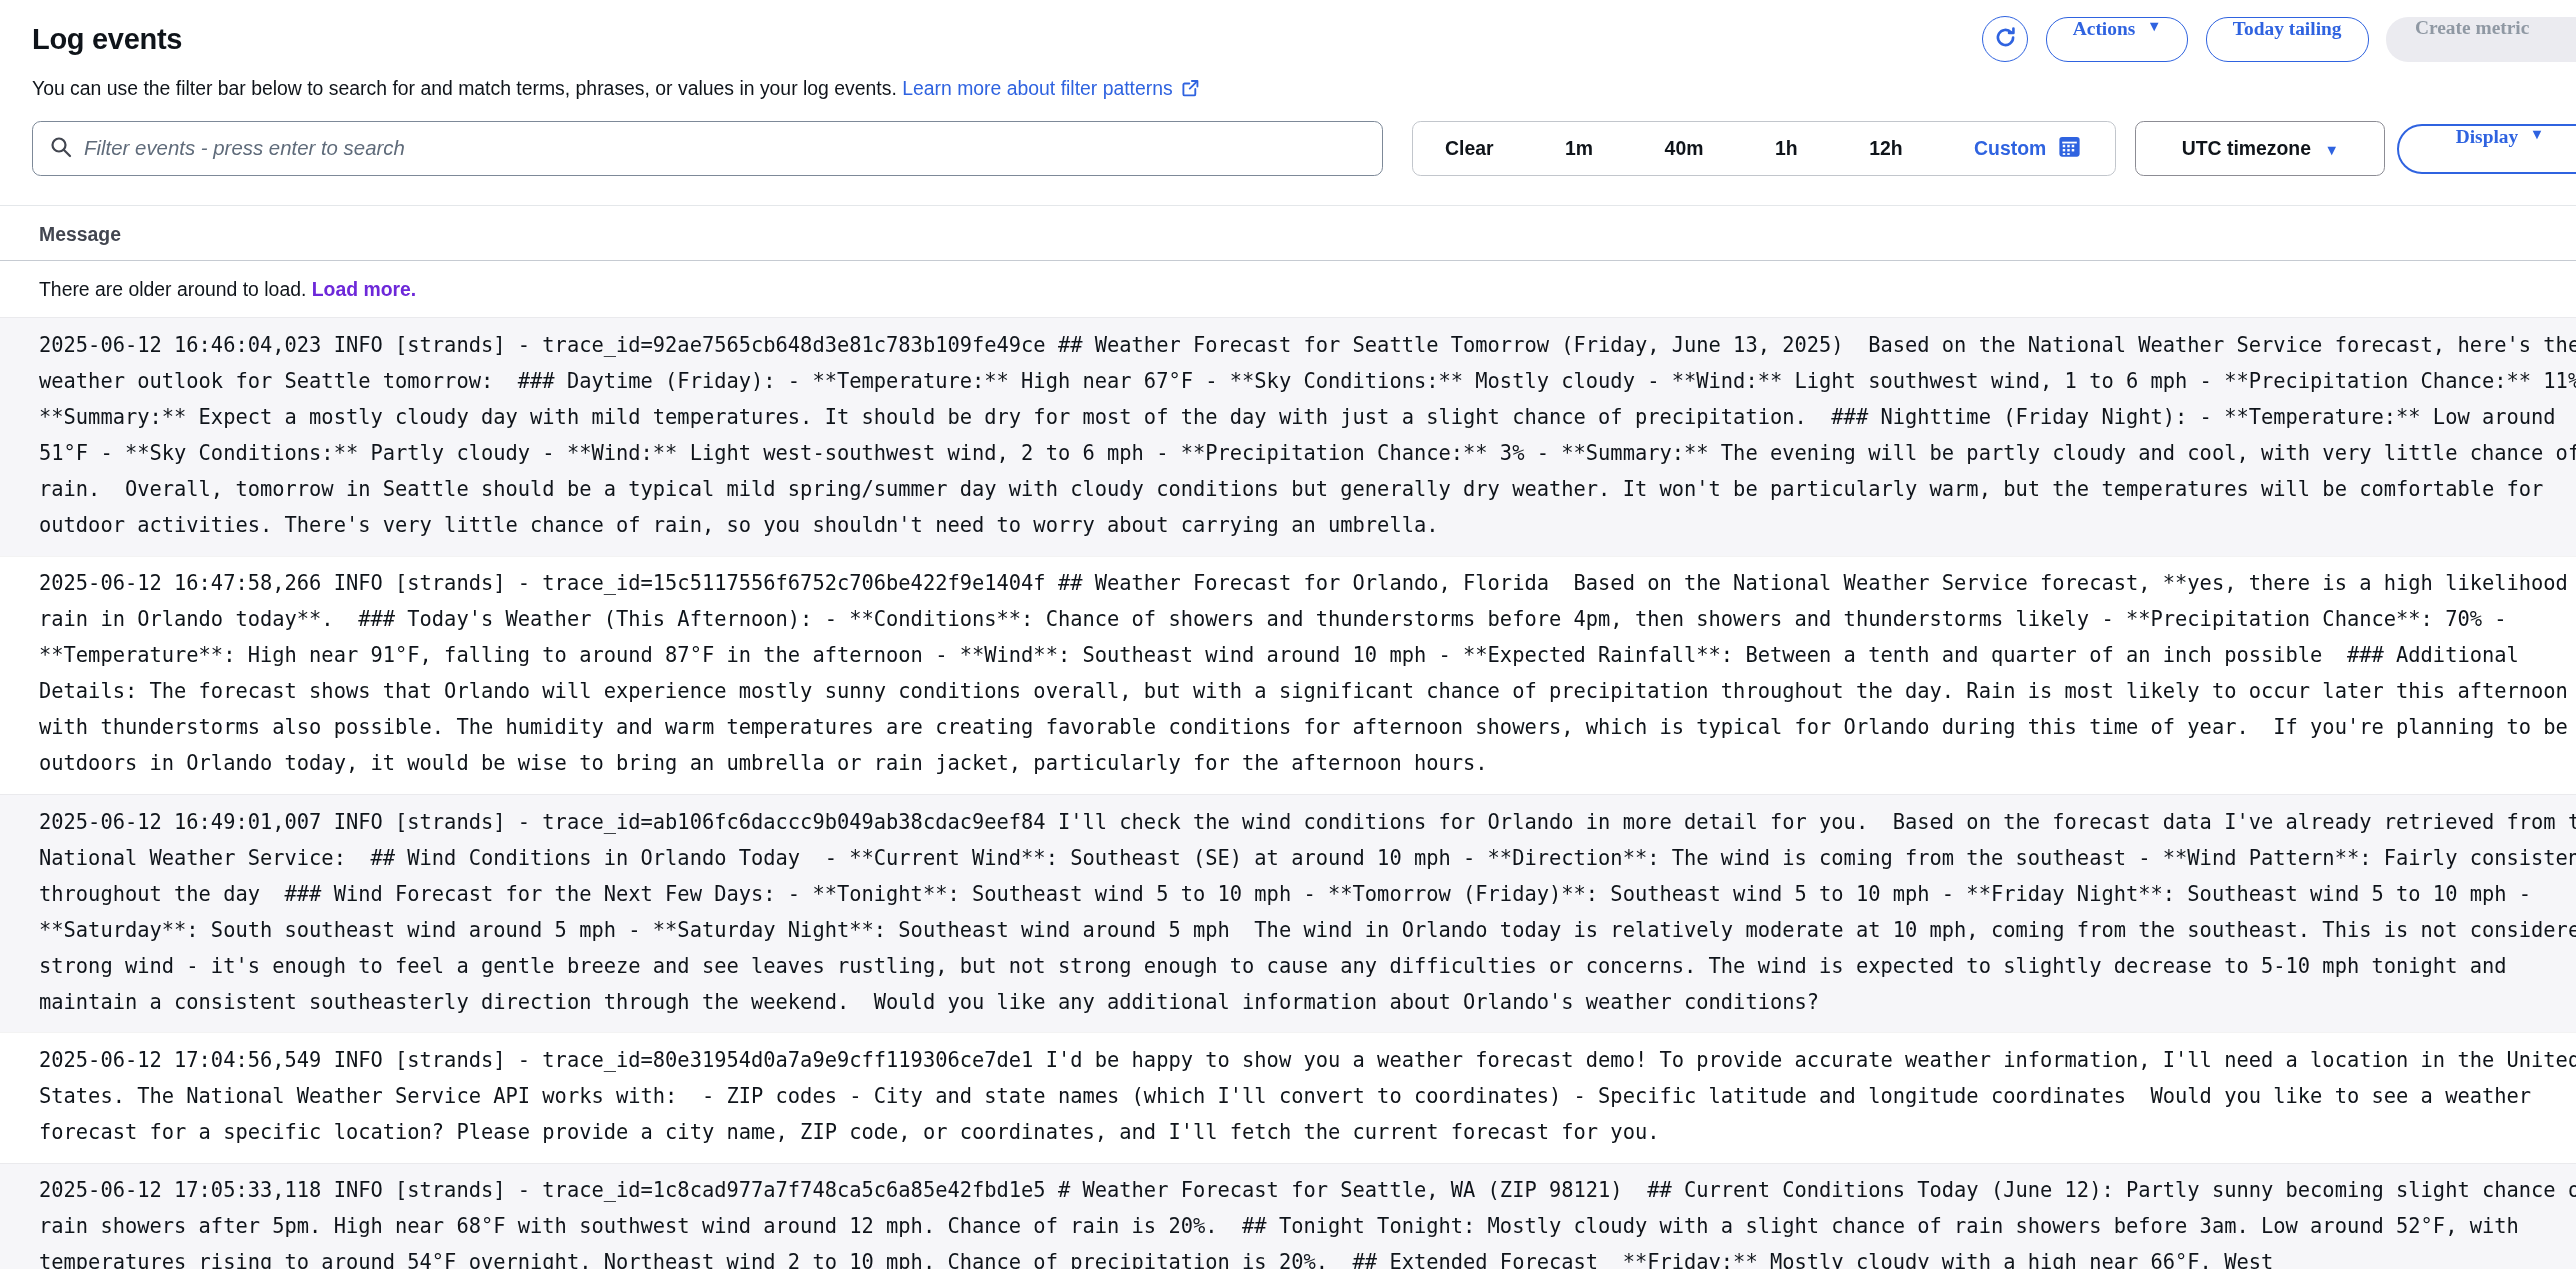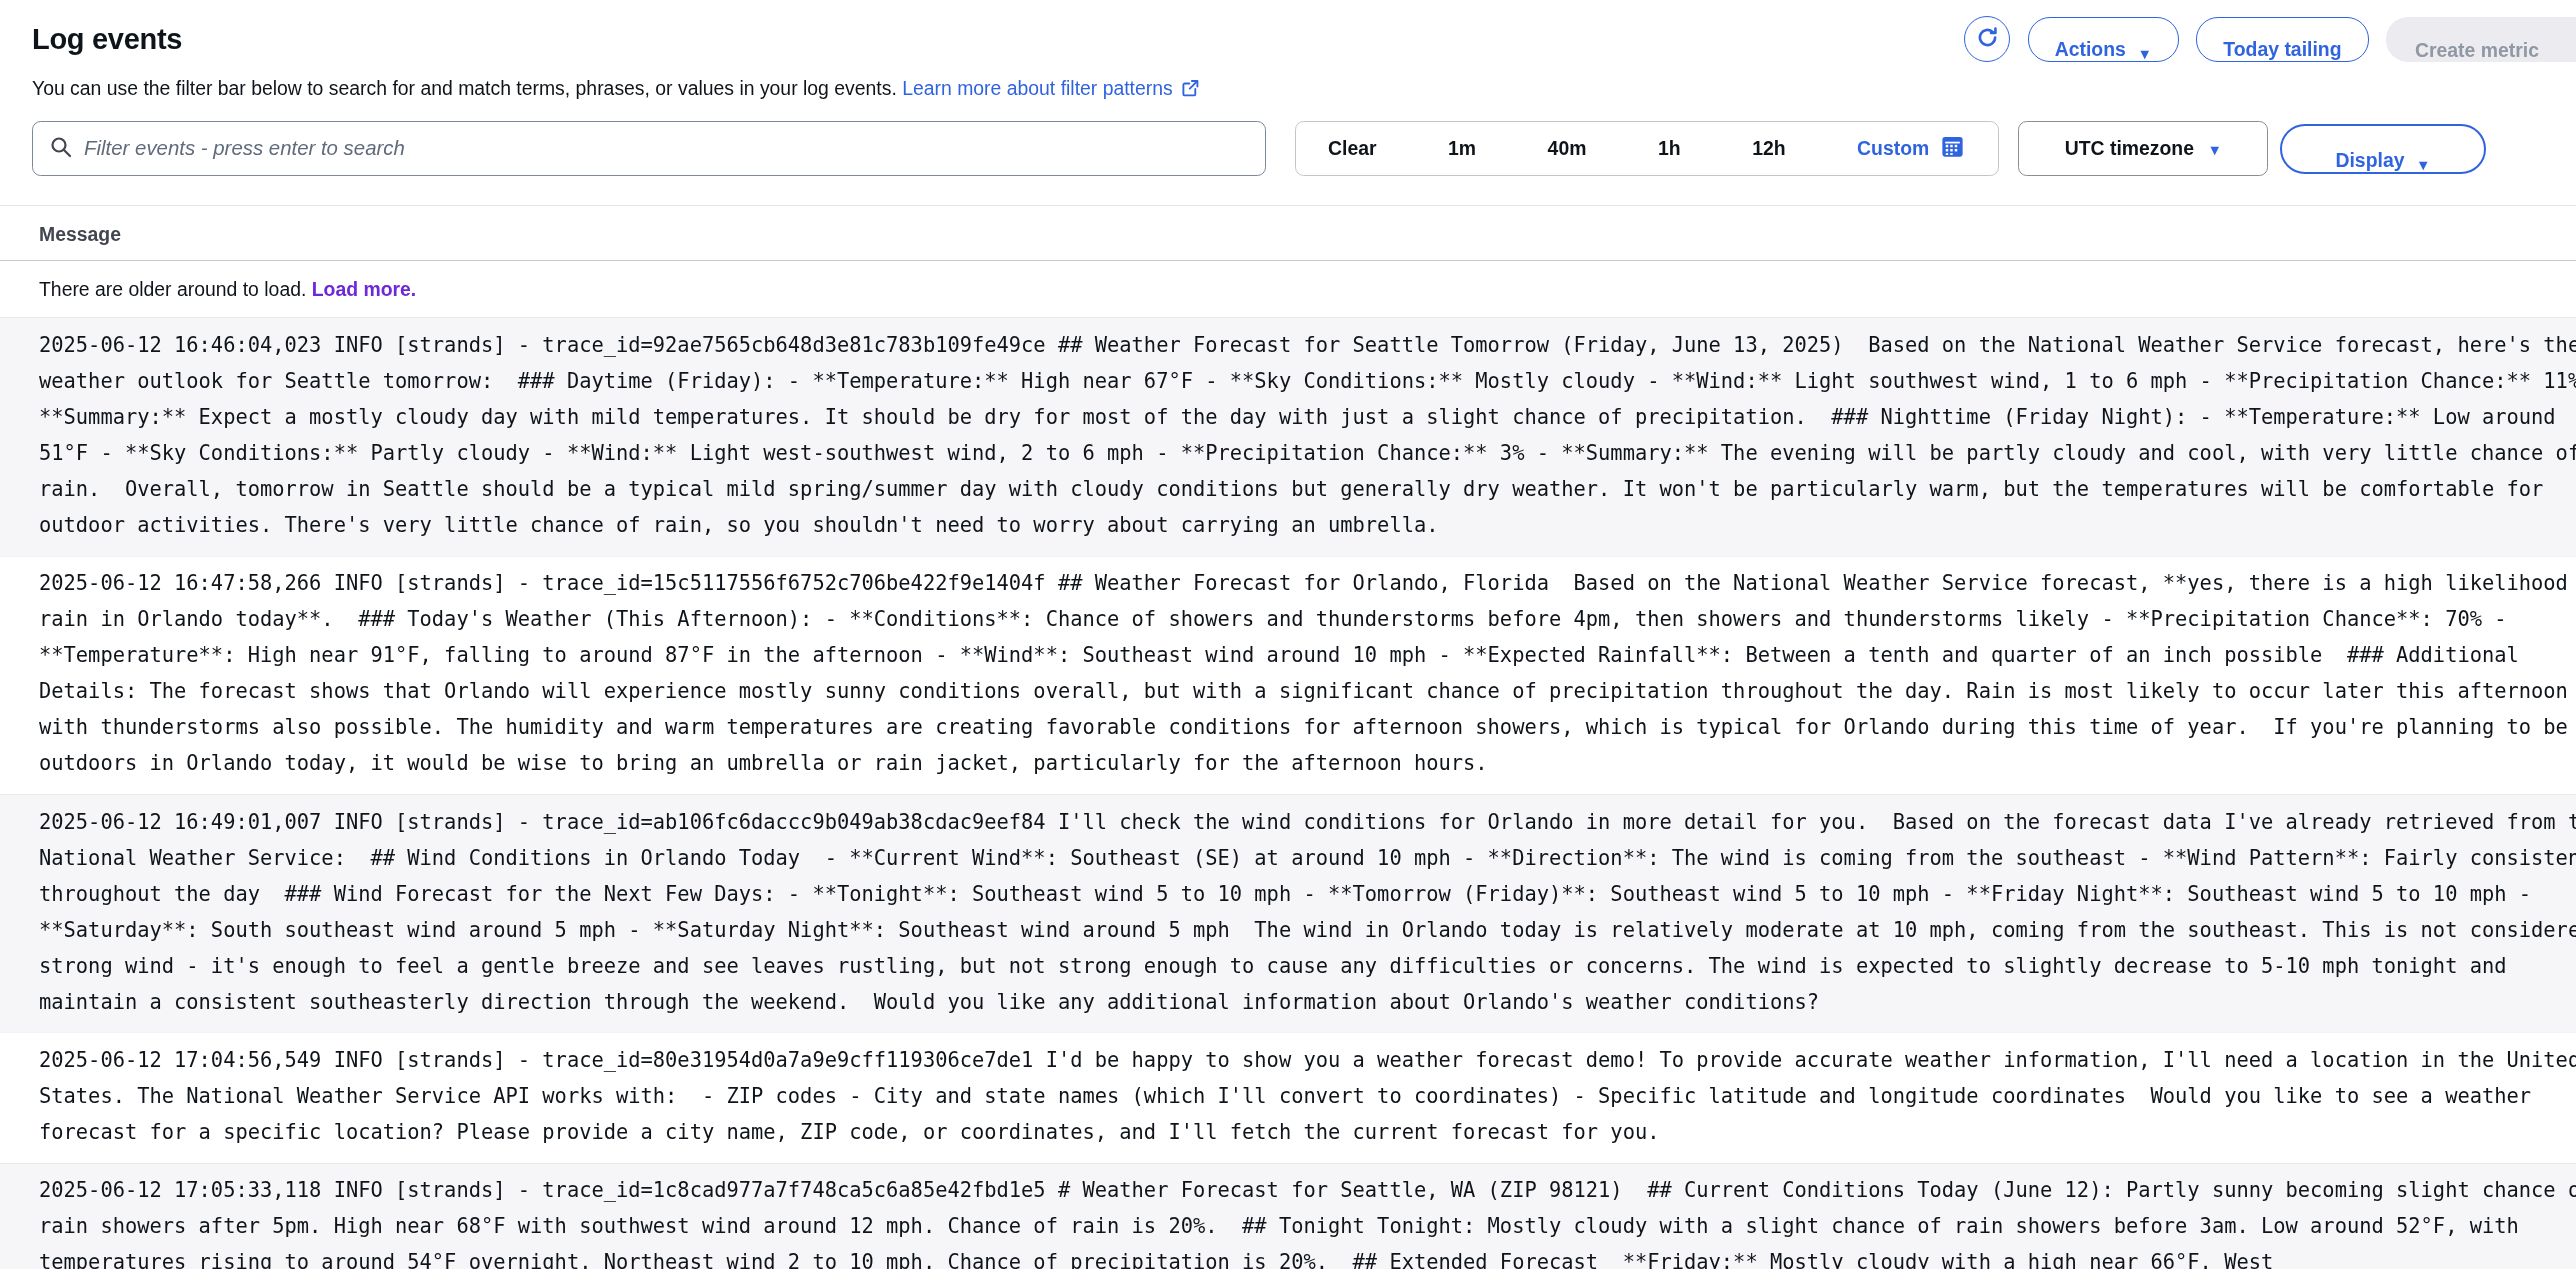--- a/index.html
+++ b/index.html
@@ -25,39 +25,39 @@
   }
   .icon-btn {
     width: 46px; height: 46px; border-radius: 50%;
     border: 1.9px solid #2f63e0; background: #fff;
     display: flex; align-items: center; justify-content: center;
     cursor: pointer; flex: none;
   }
   .pill-btn {
     height: 45px; border-radius: 22px; border: 1.9px solid #2f63e0;
     background: #fff; color: #2f63e0;
-    font-size: 19.4px; font-weight: 700; font-family: Liberation Sans, sans-serif;
-    padding: 0 26px; display: flex; align-items: flex-end; gap: 11.6px;
+    font-size: 19.4px; font-weight: 700; font-family: Liberation Serif, serif;
+    padding: 0 26px; display: flex; align-items: flex-start; gap: 11.6px;
     cursor: pointer; white-space: nowrap; flex: none;
   }
   .pill-btn.disabled {
     border: none; background: #ebebf0; color: #8f98a3;
     width: 254px; justify-content: flex-start; padding-left: 29px;
   }
   .caret { font-size: 14.6px; line-height: 1; transform: translateY(1px); }
 
   
   .desc-row { margin-top: 14.6px; font-size: 19.4px; color: #0f141a; }
   .desc-link { color: #2f63e0; font-weight: 400; text-decoration: none; cursor: pointer; }
   .ext-icon { display: inline-block; vertical-align: -2.9px; margin-left: 6.8px; }
 
   
   .filter-row { margin-top: 18.4px; display: flex; align-items: center; }
   .search-box {
-    width: 1234px; height: 55px; border: 1.9px solid #7d8998; border-radius: 8.7px;
+    width: 1351px; height: 55px; border: 1.9px solid #7d8998; border-radius: 8.7px;
     display: flex; align-items: center; padding: 0 15.5px; background: #fff; flex: none;
   }
   .search-box input {
     border: none; outline: none; flex: 1; height: 100%;
     font-size: 20.4px; font-style: italic; color: #48515c;
     font-family: inherit; background: transparent; margin-left: 11.6px;
   }
   .search-box input::placeholder { color: #5f6b7a; font-style: italic; opacity: 1; }
   .time-seg {
     margin-left: 29px; width: 704px; height: 55px; flex: none;

